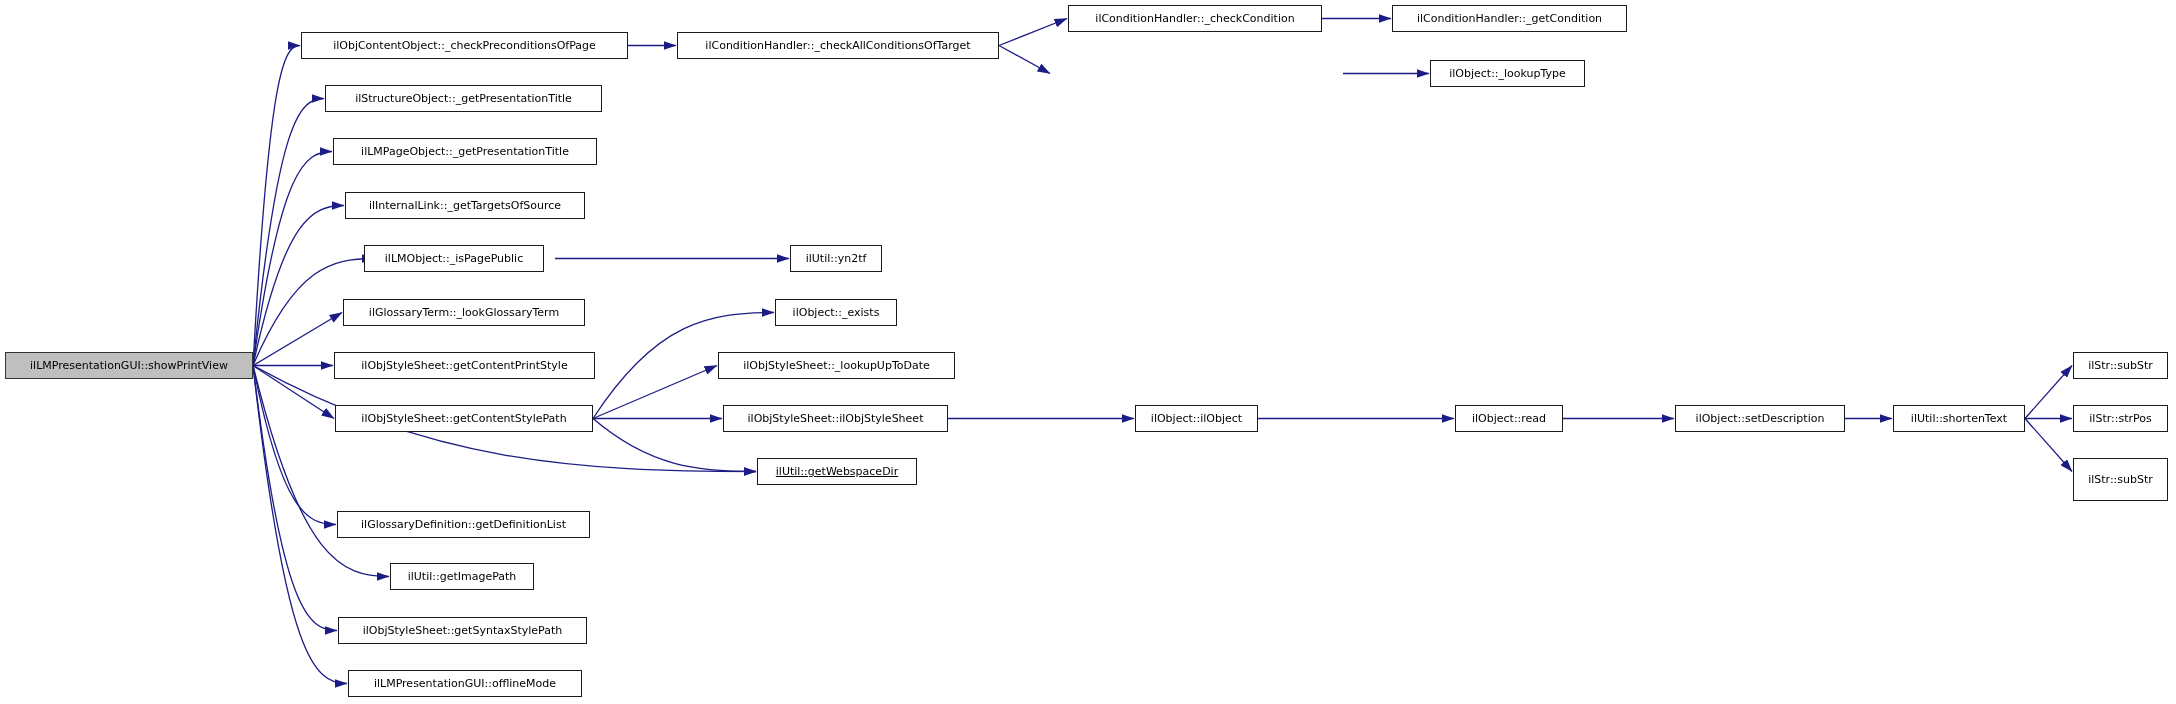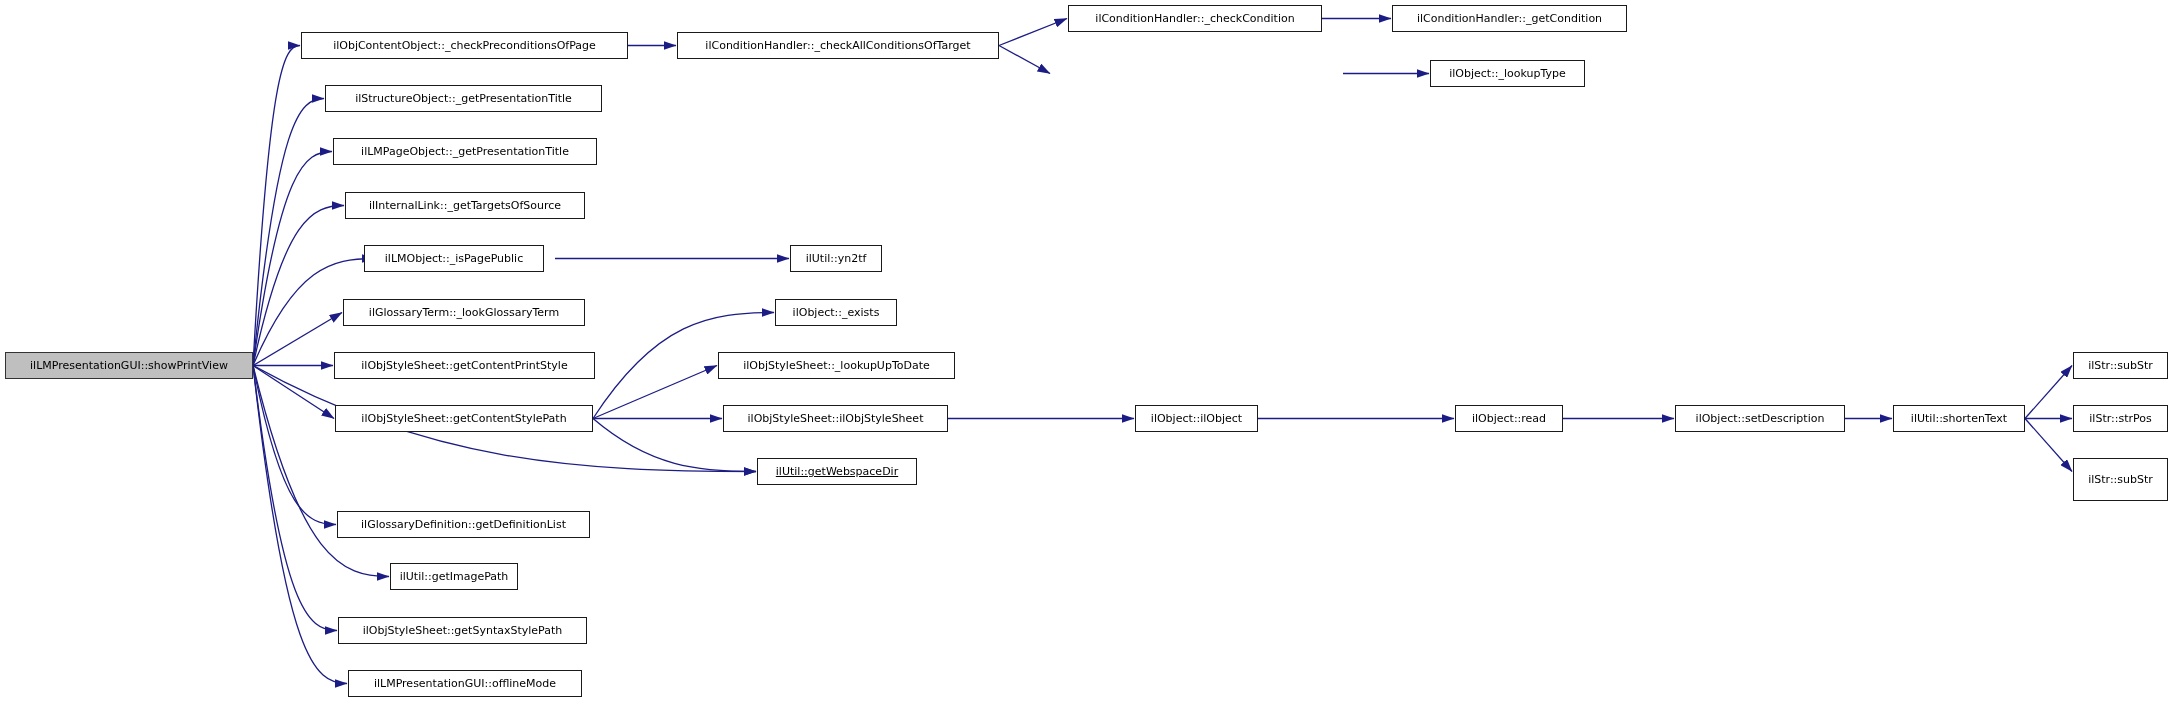--- a/index.html
+++ b/index.html
@@ -100,16 +100,16 @@
     <div class="node" style="left: 335px; top: 405px; width: 258px; height: 27px;">ilObjStyleSheet::getContentStylePath</div>
     <div class="node" style="left: 723px; top: 405px; width: 225px; height: 27px;">ilObjStyleSheet::ilObjStyleSheet</div>
     <div class="node" style="left: 1135px; top: 405px; width: 123px; height: 27px;">ilObject::ilObject</div>
     <div class="node" style="left: 1455px; top: 405px; width: 108px; height: 27px;">ilObject::read</div>
     <div class="node" style="left: 1675px; top: 405px; width: 170px; height: 27px;">ilObject::setDescription</div>
     <div class="node" style="left: 1893px; top: 405px; width: 132px; height: 27px;">ilUtil::shortenText</div>
     <div class="node" style="left: 2073px; top: 405px; width: 95px; height: 27px;">ilStr::strPos</div>
     <div class="node" style="left: 757px; top: 458px; width: 160px; height: 27px; text-decoration: underline;">ilUtil::getWebspaceDir</div>
     <div class="node" style="left: 2073px; top: 458px; width: 95px; height: 43px;">ilStr::subStr</div>
     <div class="node" style="left: 337px; top: 511px; width: 253px; height: 27px;">ilGlossaryDefinition::getDefinitionList</div>
-    <div class="node" style="left: 390px; top: 563px; width: 128px; height: 27px;">ilUtil::getImagePath</div>
+    <div class="node" style="left: 390px; top: 563px; width: 144px; height: 27px;">ilUtil::getImagePath</div>
     <div class="node" style="left: 338px; top: 617px; width: 249px; height: 27px;">ilObjStyleSheet::getSyntaxStylePath</div>
     <div class="node" style="left: 348px; top: 670px; width: 234px; height: 27px;">ilLMPresentationGUI::offlineMode</div>
   </div>
 
 </body></html>

